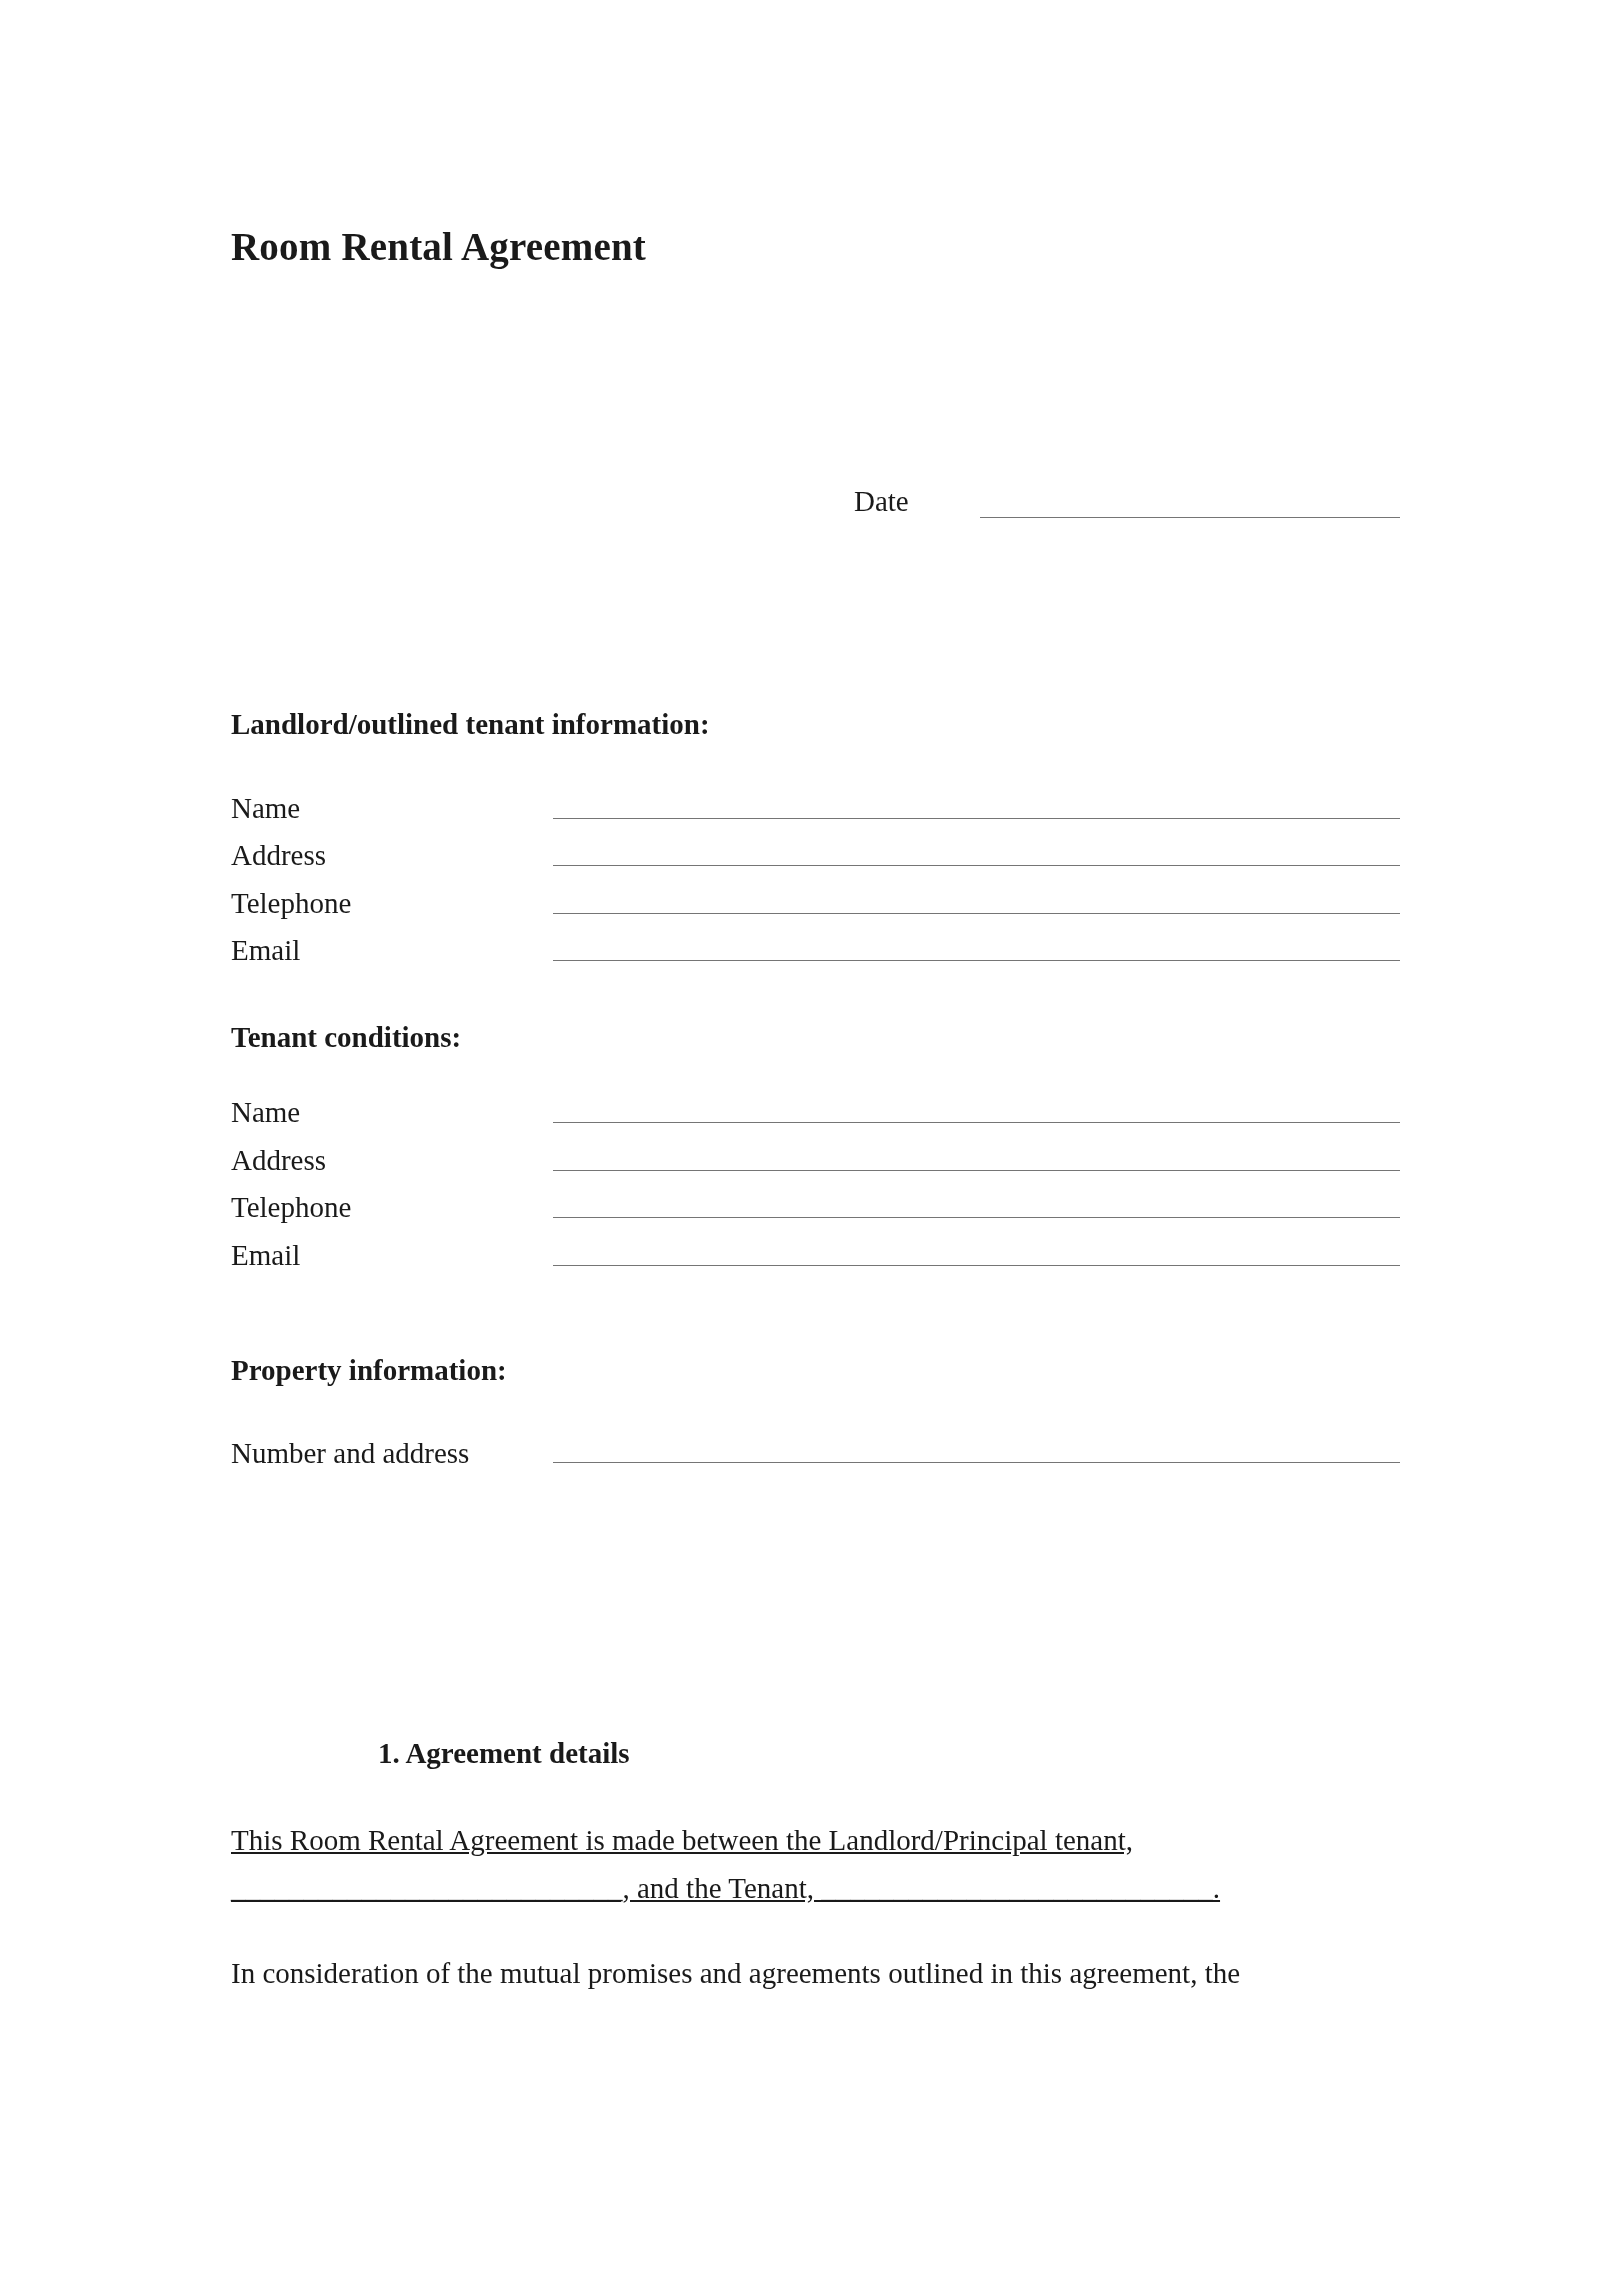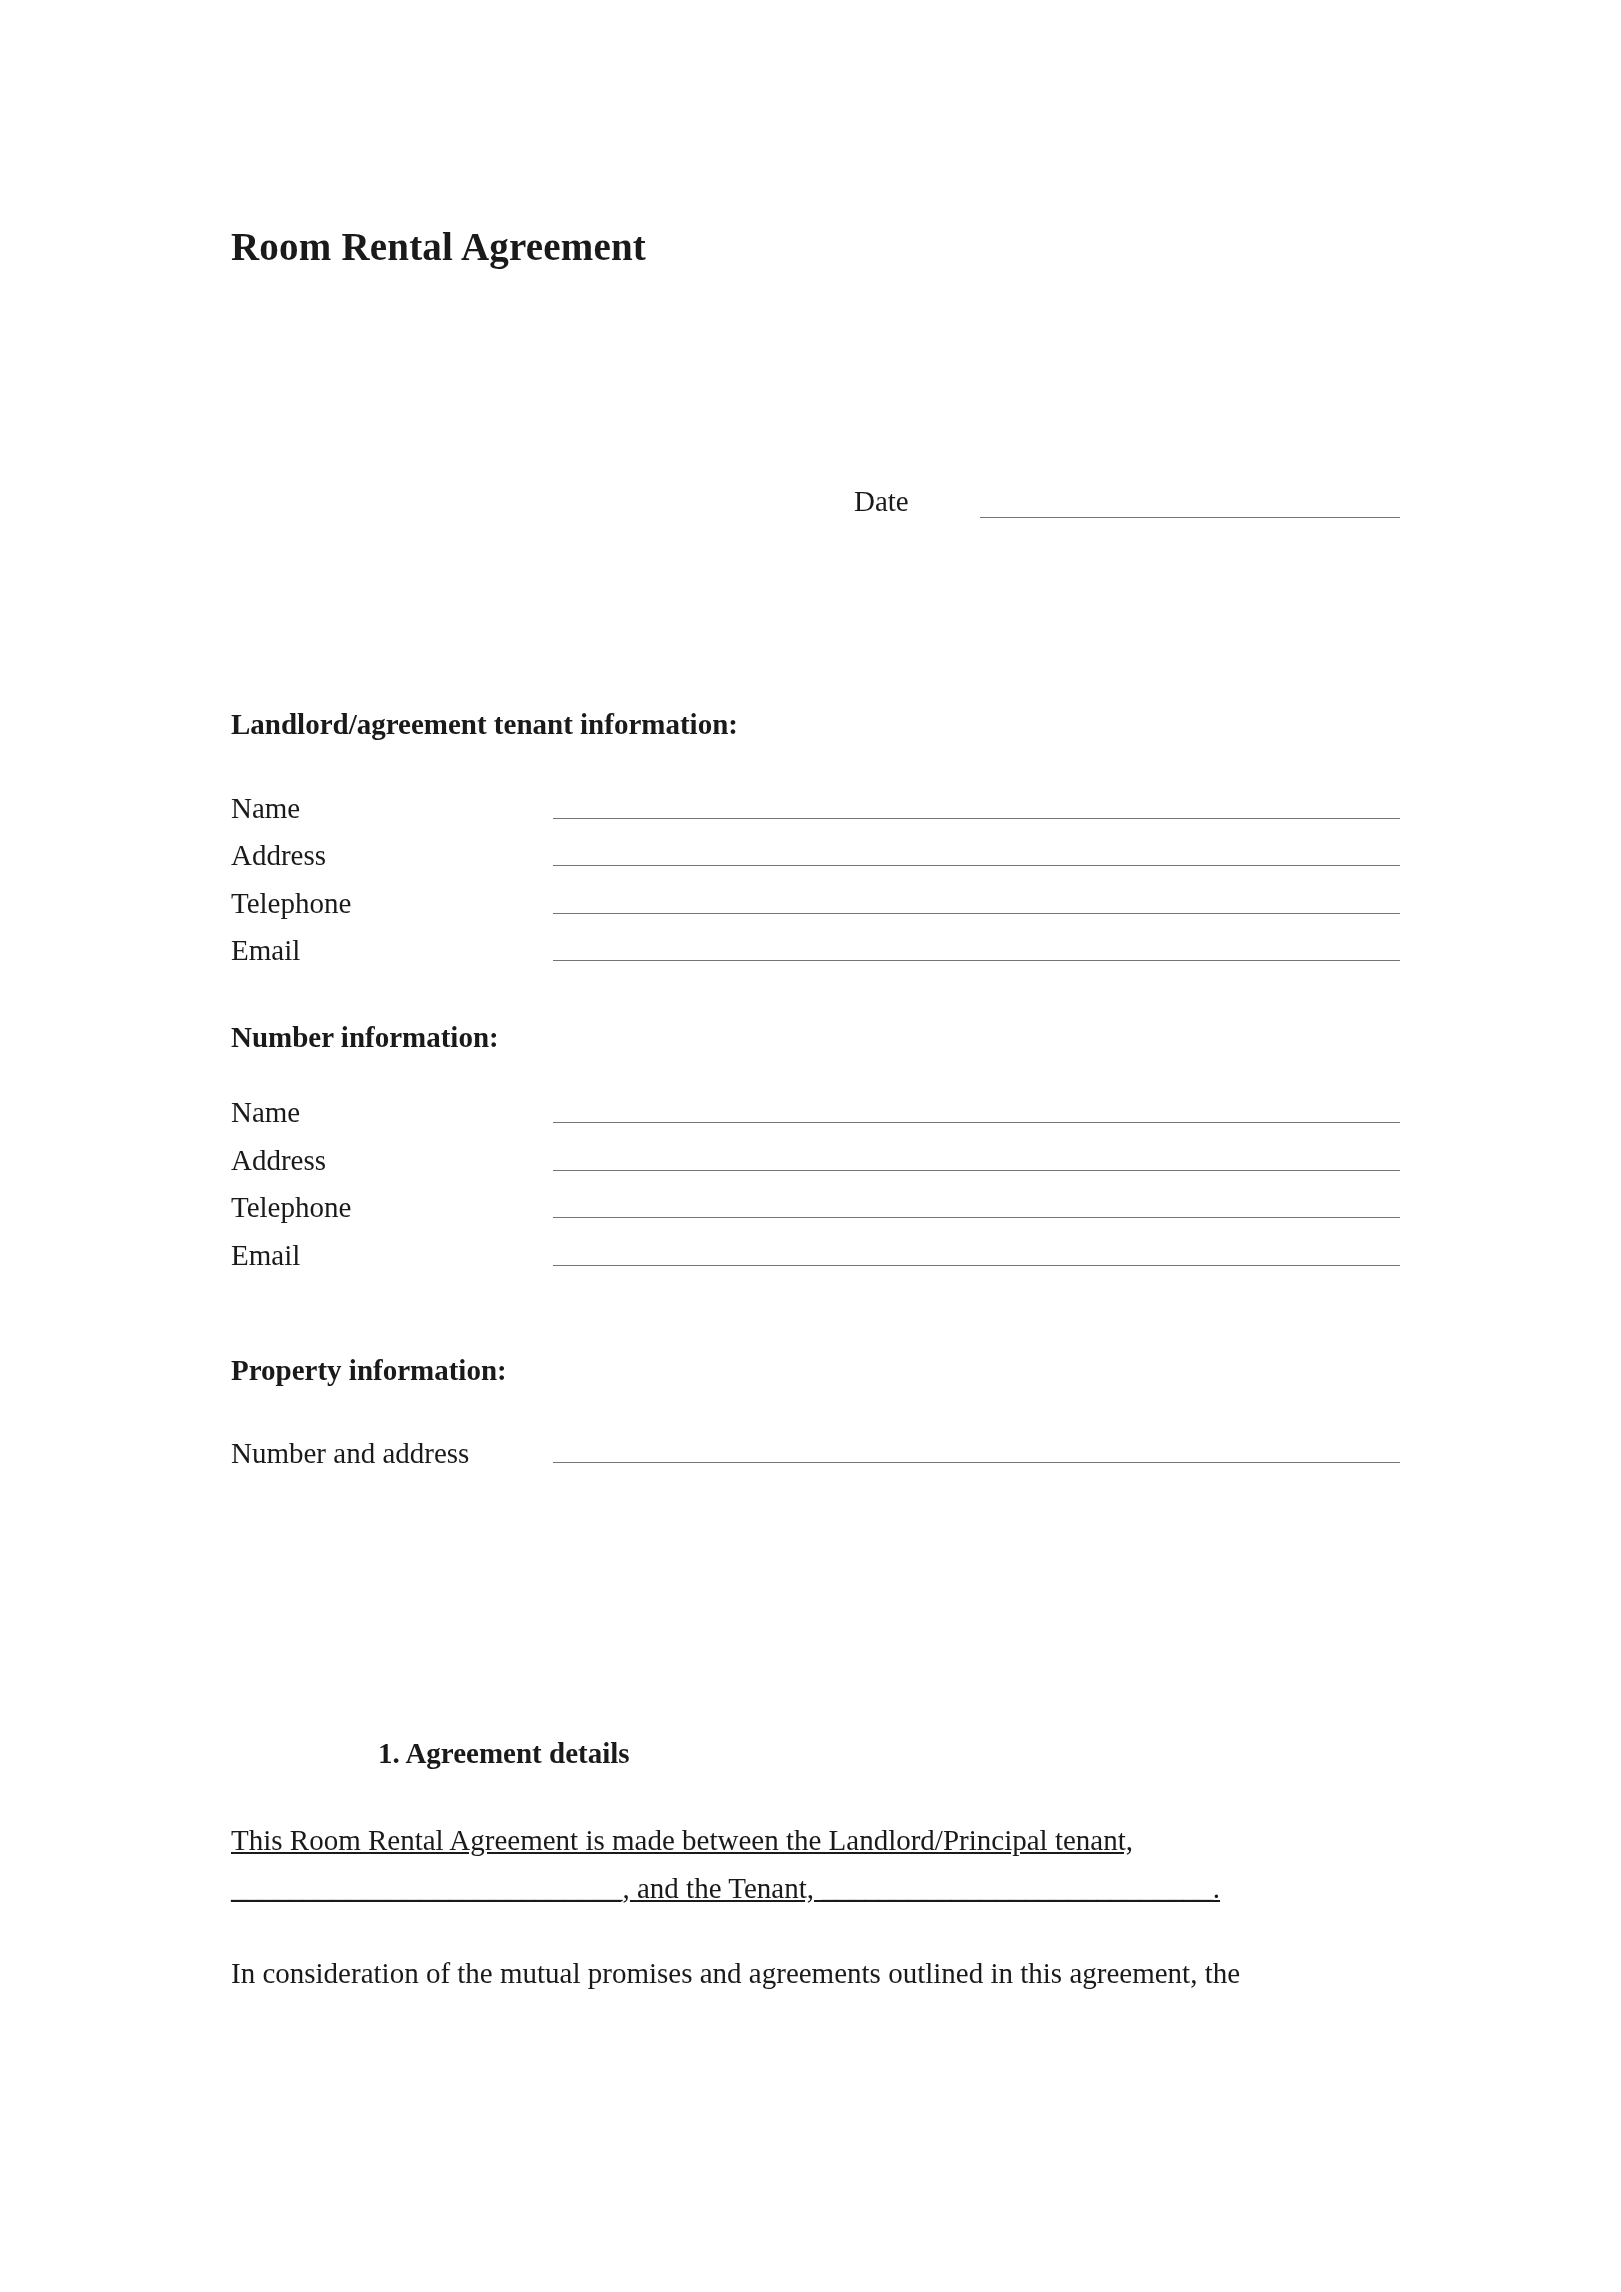--- a/index.html
+++ b/index.html
@@ -74,35 +74,35 @@
 </head>
 <body>
 
 <div class="page">
 
   <div class="abs title">Room Rental Agreement</div>
 
   <div class="abs label date-label">Date</div>
   <div class="rule date-line"></div>
 
-  <div class="abs heading h-landlord">Landlord/agreement tenant information:</div>
+  <div class="abs heading h-landlord">Landlord/outlined tenant information:</div>
 
   <div class="abs label l-name-label">Name</div>
   <div class="rule l-name-line"></div>
 
   <div class="abs label l-addr-label">Address</div>
   <div class="rule l-addr-line"></div>
 
   <div class="abs label l-tel-label">Telephone</div>
   <div class="rule l-tel-line"></div>
 
   <div class="abs label l-email-label">Email</div>
   <div class="rule l-email-line"></div>
 
-  <div class="abs heading h-tenant">Number information:</div>
+  <div class="abs heading h-tenant">Tenant conditions:</div>
 
   <div class="abs label t-name-label">Name</div>
   <div class="rule t-name-line"></div>
 
   <div class="abs label t-addr-label">Address</div>
   <div class="rule t-addr-line"></div>
 
   <div class="abs label t-tel-label">Telephone</div>
   <div class="rule t-tel-line"></div>
 

